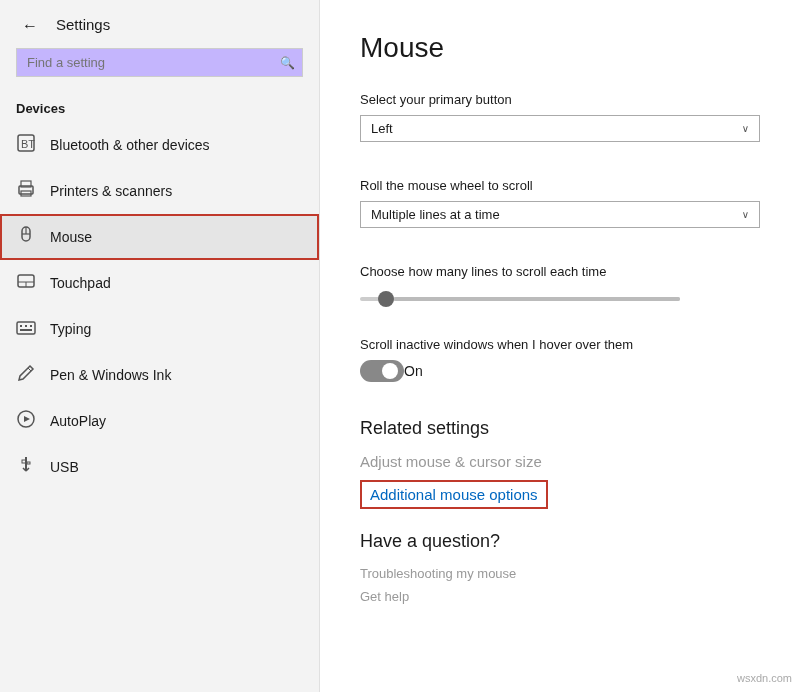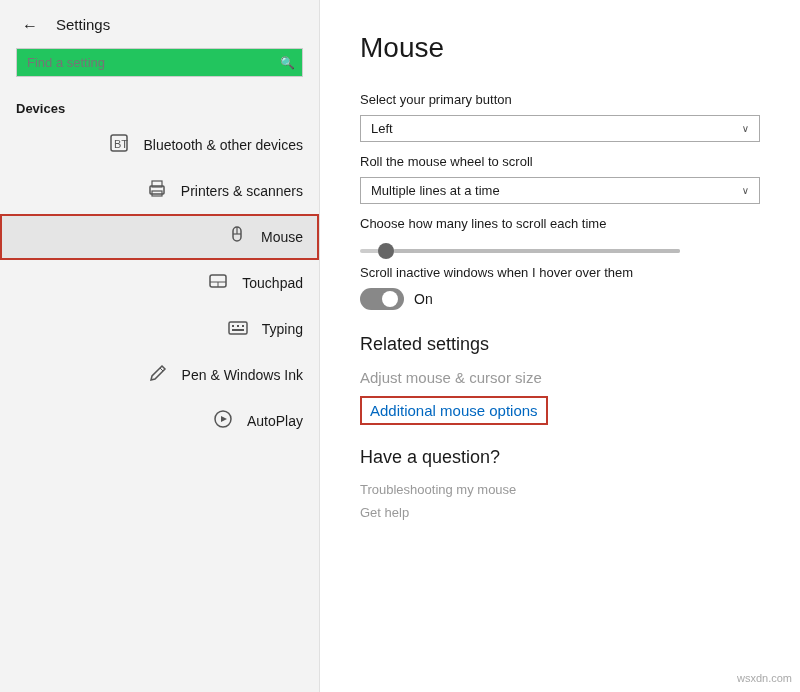--- a/index.html
+++ b/index.html
@@ -50,21 +50,21 @@
 
     .search-box {
       margin: 4px 16px 10px 16px;
       position: relative;
     }
 
     .search-box input {
       width: 100%;
       padding: 6px 32px 6px 10px;
       border: 1px solid #ccc;
-      background: #22c55e;
+      background: #c4b5fd;
       font-size: 13px;
       outline: none;
       color: #555;
     }
 
     .search-icon-wrap {
       position: absolute;
       right: 8px;
       top: 50%;
       transform: translateY(-50%);
@@ -85,21 +85,20 @@
       align-items: center;
       padding: 11px 16px;
       gap: 14px;
       cursor: pointer;
       color: #1a1a1a;
       font-size: 14px;
       border: none;
       background: none;
       width: 100%;
       text-align: left;
-      justify-content: flex-end;
     }
 
     .nav-item.active {
       background: #e5e5e5;
       outline: 2px solid #c0392b;
       outline-offset: -2px;
     }
 
     .nav-icon {
       width: 20px;
@@ -117,21 +116,21 @@
     }
 
     .page-title {
       font-size: 28px;
       font-weight: 300;
       color: #1a1a1a;
       margin-bottom: 28px;
     }
 
     .setting-group {
-      margin-bottom: 12px;
+      margin-bottom: 36px;
     }
 
     .setting-label {
       font-size: 13px;
       color: #1a1a1a;
       margin-bottom: 8px;
     }
 
     .select-dropdown {
       display: flex;
@@ -178,21 +177,20 @@
       width: 16px;
       height: 16px;
       background: #666;
       border-radius: 50%;
       cursor: pointer;
     }
 
     .toggle-row {
       display: flex;
       align-items: center;
-      gap: 10px;
       margin-top: 4px;
     }
 
     .toggle {
       position: relative;
       width: 44px;
       height: 22px;
     }
 
     .toggle-track {
@@ -357,20 +355,31 @@
     <button class="nav-item">
       <span class="nav-icon">
         <svg width="20" height="20" viewBox="0 0 20 20" fill="none" xmlns="http://www.w3.org/2000/svg">
           <circle cx="10" cy="10" r="8" stroke="#555" stroke-width="1.5" fill="none"></circle>
           <polygon points="8,7 14,10 8,13" fill="#555"></polygon>
         </svg>
       </span>
       <span>AutoPlay</span>
     </button>
 
+    <button class="nav-item">
+      <span class="nav-icon">
+        <svg width="20" height="20" viewBox="0 0 20 20" fill="none" xmlns="http://www.w3.org/2000/svg">
+          <line x1="10" y1="2" x2="10" y2="16" stroke="#555" stroke-width="2"></line>
+          <path d="M10 16 L7 13 M10 16 L13 13" stroke="#555" stroke-width="1.5"></path>
+          <rect x="6" y="5" width="4" height="3" stroke="#555" stroke-width="1" fill="none"></rect>
+          <rect x="11" y="7" width="3" height="2" stroke="#555" stroke-width="1" fill="none"></rect>
+        </svg>
+      </span>
+      <span>USB</span>
+    </button>
   </div>
 </div>
 
 <div class="main-content">
 
   <h1 class="page-title">Mouse</h1>
 
   
   <div class="setting-group">
     <div class="setting-label">Select your primary button</div>

